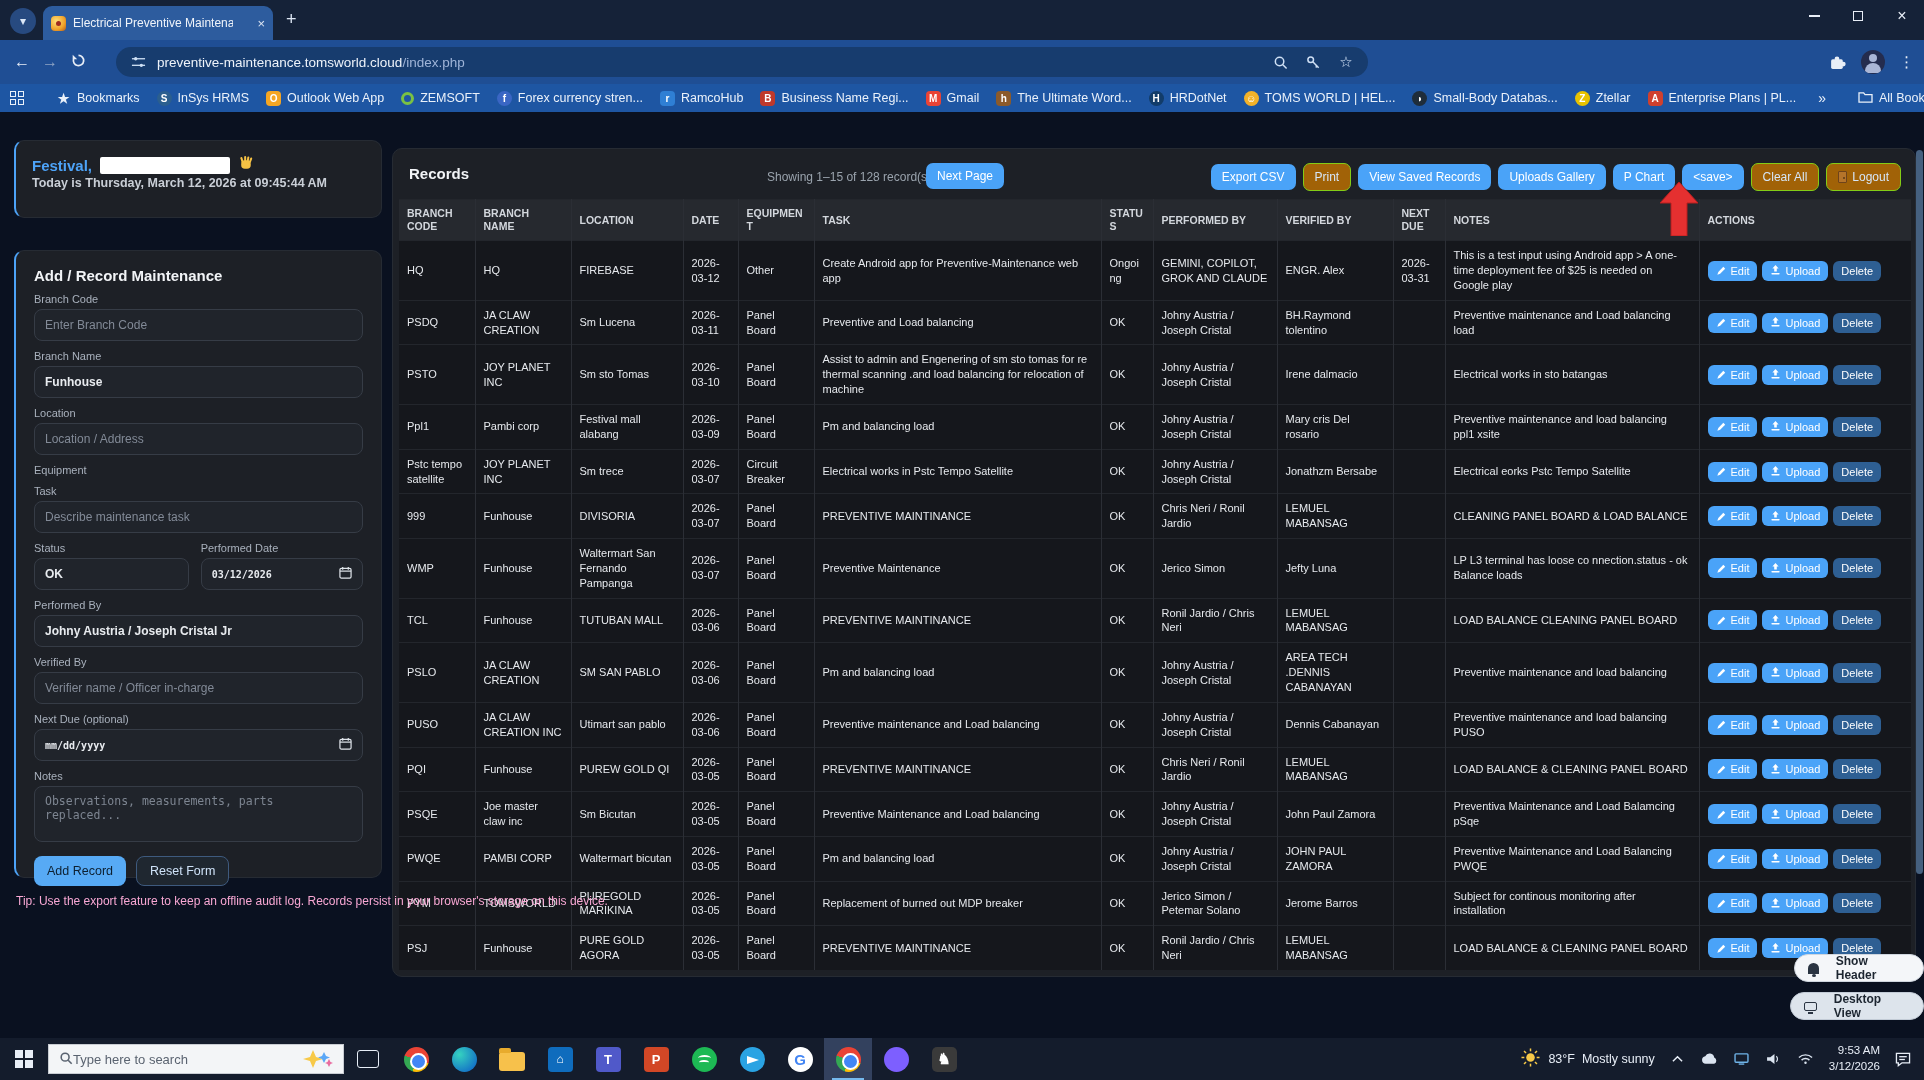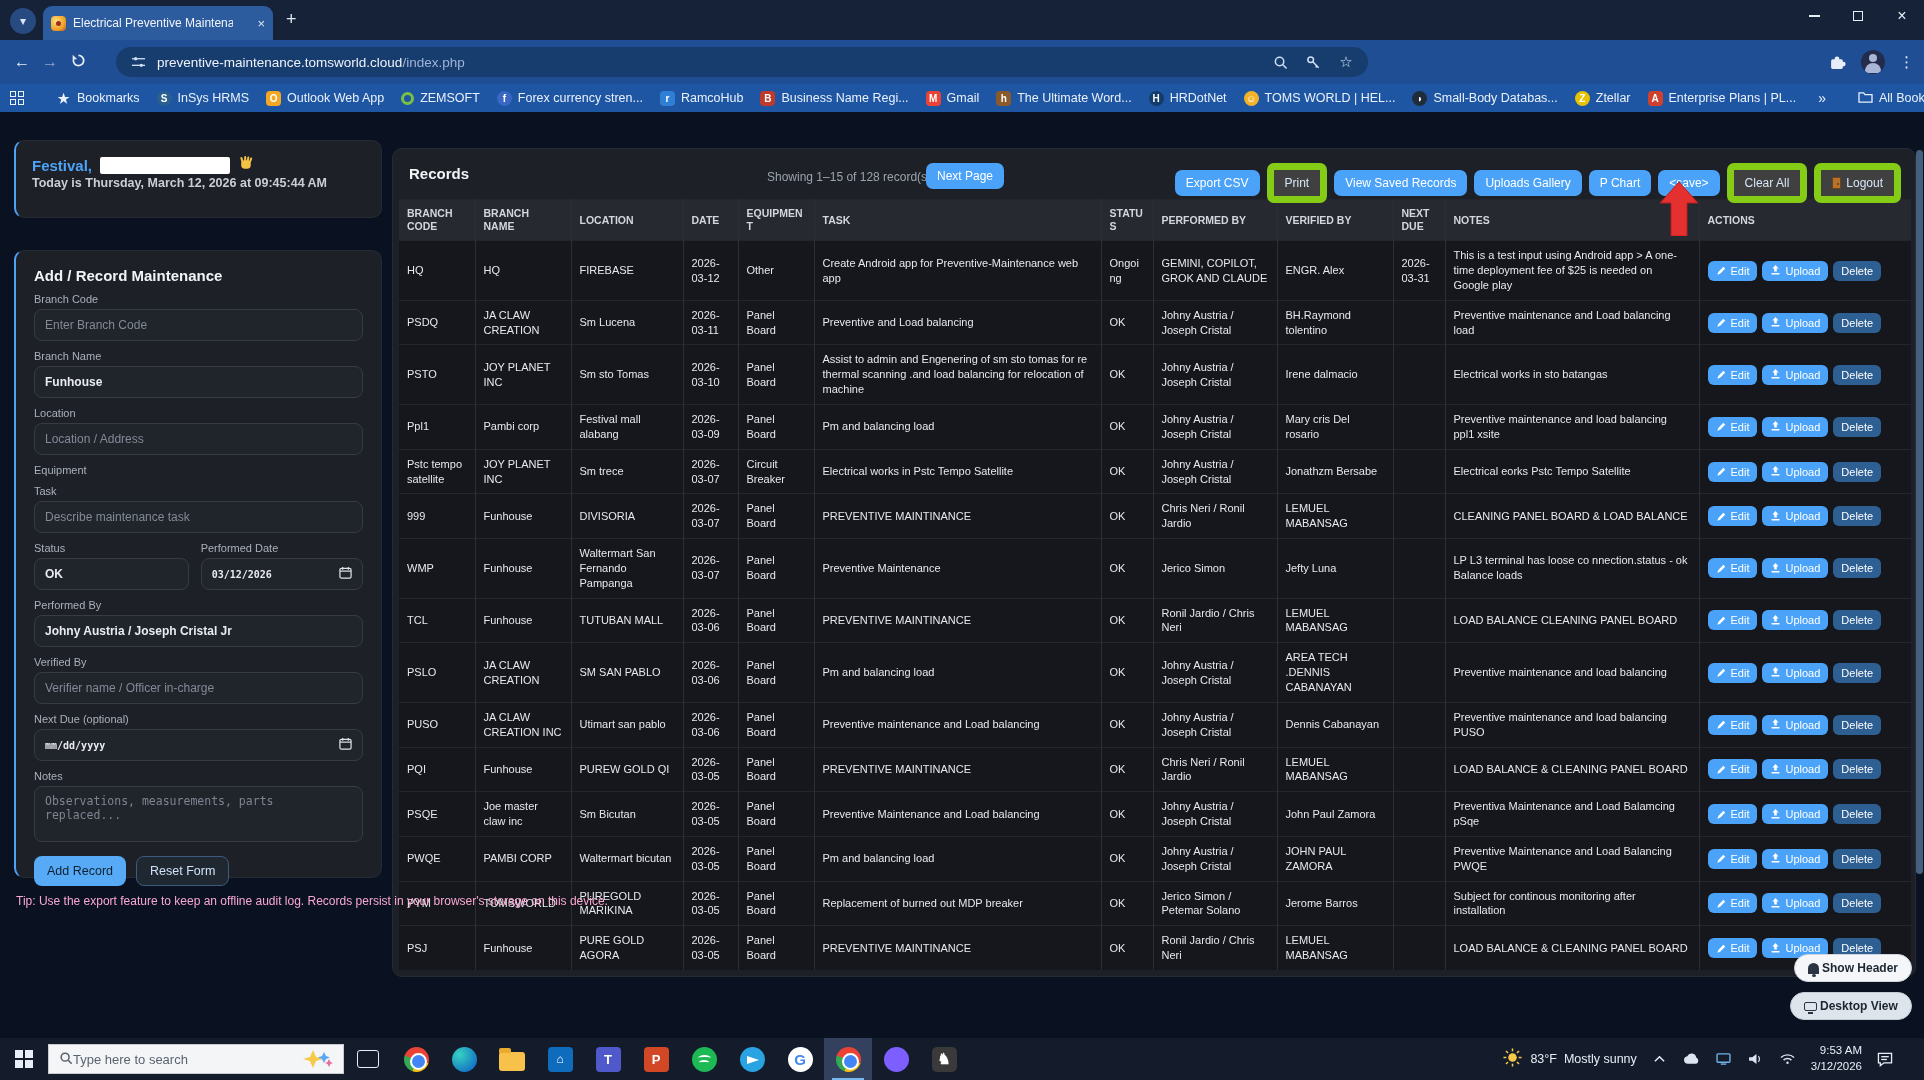--- a/index.html
+++ b/index.html
@@ -51,36 +51,36 @@
   .ftext{width:100%;height:56px;background:#20242b;border:1px solid #363c46;border-radius:8px;color:#7d8591;font-family:"DejaVu Sans Mono",monospace;font-size:11.5px;padding:7px 10px}
   .fbtns{display:flex;gap:10px;margin-top:14px}
   .btn-add{background:#57aaf5;color:#0d2030;border:none;border-radius:8px;padding:7px 13px;font-size:12.5px}
   .btn-reset{background:#1f2730;color:#cfe2f8;border:1px solid #3e5a7e;border-radius:8px;padding:7px 13px;font-size:12.5px}
   
   #records{left:392px;top:36px;width:1524px;min-height:734px;background:#1d2026;border:1px solid #262b33;border-radius:10px;padding:6px;position:absolute}
   #rhead{position:relative;height:40px}
   #rhead h2{position:absolute;left:10px;top:10px;color:#f2f4f7;font-size:15px}
   #rhead .showing{position:absolute;left:368px;top:15px;color:#9aa3ad;font-size:12px}
   .pbtn{border:none;border-radius:7px;padding:6px 11px;font-size:12px;color:#fff;background:#4aa3f8;white-space:nowrap}
-  .pbtn.dark{background:#404040;color:#d6e6f8;border:7px solid #84cc16}
+  .pbtn.dark{background:#a16207;color:#d6e6f8;border:1px solid #84cc16}
   #nextpage{position:absolute;left:527px;top:8px}
   #rtools{position:absolute;right:8px;top:8px;display:flex;gap:7px;align-items:center}
   .door{display:inline-block;width:9px;height:12px;background:#b5742a;border:1px solid #6e431a;border-radius:1px;margin-right:5px;vertical-align:-2px;position:relative}
   .door::after{content:"";position:absolute;right:1px;top:5px;width:2px;height:2px;border-radius:50%;background:#5c3a14}
   table.rt{table-layout:fixed;border-collapse:collapse;width:1512px;margin-top:4px}
   .rt th,.rt td{border-right:1px solid #2b2e35;border-top:1px solid #23262c;padding:7px 8px;text-align:left;vertical-align:middle;word-wrap:break-word}
   .rt th:last-child,.rt td:last-child{border-right:none}
   .rt th{background:#26292f;color:#d3d7dd;font-size:10.5px;line-height:1.25}
   .rt td{background:#15171c;color:#e6e9ed;font-size:11px;line-height:1.35}
   .abtn{display:inline-flex;align-items:center;gap:4px;border:none;border-radius:6px;padding:4px 8px;font-size:11px;color:#fff;background:#4aa3f8;white-space:nowrap}
   .abtn.del{background:#2e5f93}
   .acts{white-space:nowrap;display:flex;gap:5px}
   #tip{position:absolute;left:16px;top:782px;color:#f9a8d4;font-size:12px}
   #arrow{position:absolute;left:1660px;top:70px;width:38px;height:54px}
-  .pill{position:absolute;display:flex;align-items:center;gap:3px;border-radius:15px;padding:0 13px;height:28px;font-size:12px;font-weight:bold;color:#1c2530}
+  .pill{position:absolute;display:flex;align-items:center;gap:17px;border-radius:15px;padding:0 13px;height:28px;font-size:12px;font-weight:bold;color:#1c2530}
   #showheader{left:1794px;top:842px;background:#f4f6f9;border:1px solid #cfd6df}
   #desktopview{left:1790px;top:880px;background:#dde4ec;border:1px solid #c2cbd6}
   .mon{width:13px;height:9px;border:1.5px solid #2a3442;border-radius:2px;position:relative}
   .mon::after{content:"";position:absolute;left:3px;top:9px;width:5px;height:2px;background:#2a3442}
   .bellic{width:11px;height:11px;border-radius:50% 50% 0 0;background:#2a3442;position:relative}
   .bellic::after{content:"";position:absolute;left:3.5px;top:11px;width:4px;height:3px;border-radius:50%;background:#2a3442}
   #vscroll{position:absolute;right:1px;top:38px;width:7px;height:724px;border-radius:4px;background:#45607f}
   
   #taskbar{position:absolute;left:0;top:1038px;width:1924px;height:42px;background:#141c2c;display:flex;align-items:center;color:#e8eef7}
   .tb-start{width:48px;display:flex;justify-content:center}
@@ -103,21 +103,21 @@
   .ic-spotify{background:#1db954;position:relative}
   .ic-spotify::before{content:"";position:absolute;left:6px;top:8px;width:13px;height:4px;border-radius:50%;border-top:2px solid #fff}
   .ic-spotify::after{content:"";position:absolute;left:7px;top:13px;width:10px;height:3px;border-radius:50%;border-top:2px solid #fff}
   .ic-telegram{background:#2aa3e3;position:relative}
   .ic-telegram::before{content:"";position:absolute;left:7px;top:9px;border-left:12px solid #fff;border-top:4px solid transparent;border-bottom:4px solid transparent}
   .ic-google{background:#fff;color:#4285f4;font-size:15px}
   .ic-viber{background:#7d5fff}
   .ic-chess{border-radius:5px;background:#3a3a3a;font-size:15px}
   .taskview{width:22px;height:18px;border:1.8px solid #e8eef7;border-radius:3px;position:relative;background:#141c2c}
   .taskview::before{content:"";position:absolute;left:5px;top:-7px;width:22px;height:18px;border:1.8px solid #8fa0bd;border-radius:3px;z-index:-1}
-  #tb-right{margin-left:auto;display:flex;align-items:center;gap:14px;padding-right:30px}
+  #tb-right{margin-left:auto;display:flex;align-items:center;gap:14px;padding-right:12px}
   #tb-weather{display:flex;align-items:center;gap:8px;font-size:12.5px}
   #tb-clock{text-align:right;font-size:11.5px;line-height:1.35}
   .trayic{display:inline-flex;align-items:center;justify-content:center;width:18px}
 </style>
 </head>
 <body>
 
 <div id="tabstrip">
   <div class="tsearch">▾</div>
   <div class="tab">

